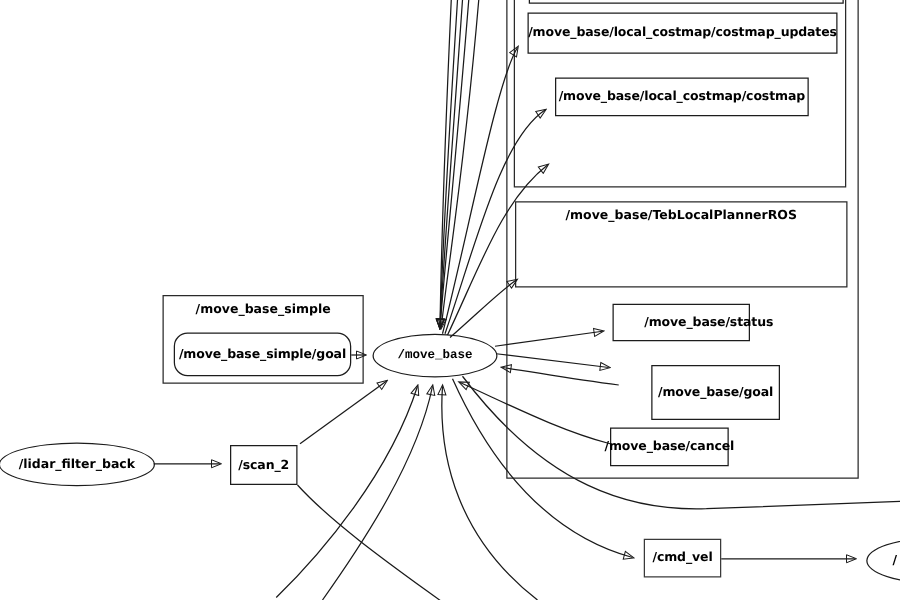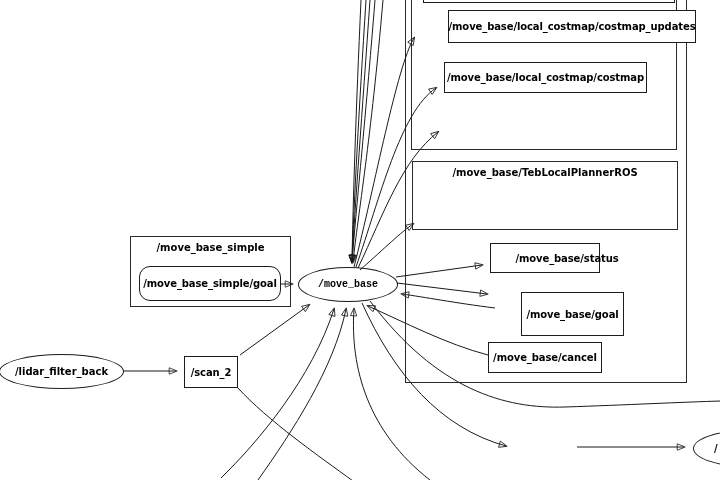--- a/index.html
+++ b/index.html
@@ -20,21 +20,21 @@
 <body>
 
 <div id="stage">
 
   <div class="grp" style="left:405px;top:-20px;width:282px;height:403px;"></div>
 
   <div class="grp" style="left:411px;top:-24px;width:266px;height:174px;"></div>
 
   <div class="topic" style="left:423px;top:-30px;width:252px;height:33px;"></div>
 
-  <div class="topic" style="left:448px;top:10px;width:248px;height:33px;">
+  <div class="topic" style="left:422px;top:10px;width:248px;height:33px;">
     <span>/move_base/local_costmap/costmap_updates</span>
   </div>
 
   <div class="topic" style="left:444px;top:62px;width:203px;height:31px;">
     <span>/move_base/local_costmap/costmap</span>
   </div>
 
 
   <div class="grp" style="left:412px;top:161px;width:266px;height:69px;">
     <div class="grp-label" style="top:5px;">/move_base/TebLocalPlannerROS</div>
@@ -42,36 +42,39 @@
 
 
   <div class="topic" style="left:490px;top:243px;width:110px;height:30px;padding-left:44px;">
     <span>/move_base/status</span>
   </div>
 
   <div class="topic" style="left:521px;top:292px;width:103px;height:44px;">
     <span>/move_base/goal</span>
   </div>
 
-  <div class="topic" style="left:488px;top:342px;width:114px;height:31px;">
+  <div class="topic" style="left:488px;top:342px;width:95px;height:31px;">
     <span>/move_base/cancel</span>
   </div>
 
   <div class="grp" style="left:130px;top:236px;width:161px;height:71px;">
     <div class="grp-label" style="top:5px;">/move_base_simple</div>
   </div>
 
   <div class="topic" style="left:139px;top:266px;width:142px;height:35px;border-radius:11px;">
     <span>/move_base_simple/goal</span>
   </div>
 
   <div class="topic" style="left:184px;top:356px;width:54px;height:32px;">
     <span>/scan_2</span>
   </div>
 
+  <div class="topic" style="left:515px;top:431px;width:62px;height:31px;border-color:#3a3a3a;">
+    <span>/cmd_vel</span>
+  </div>
 
   <div class="node" style="left:298px;top:267px;width:100px;height:35px;font-family:Liberation Mono, monospace;">
     <span>/move_base</span>
   </div>
 
   <div class="node" style="left:-1px;top:354px;width:125px;height:35px;">
     <span>/lidar_filter_back</span>
   </div>
 
   <div class="node" style="left:693px;top:430px;width:110px;height:37px;justify-content:flex-start;padding-left:20px;">

